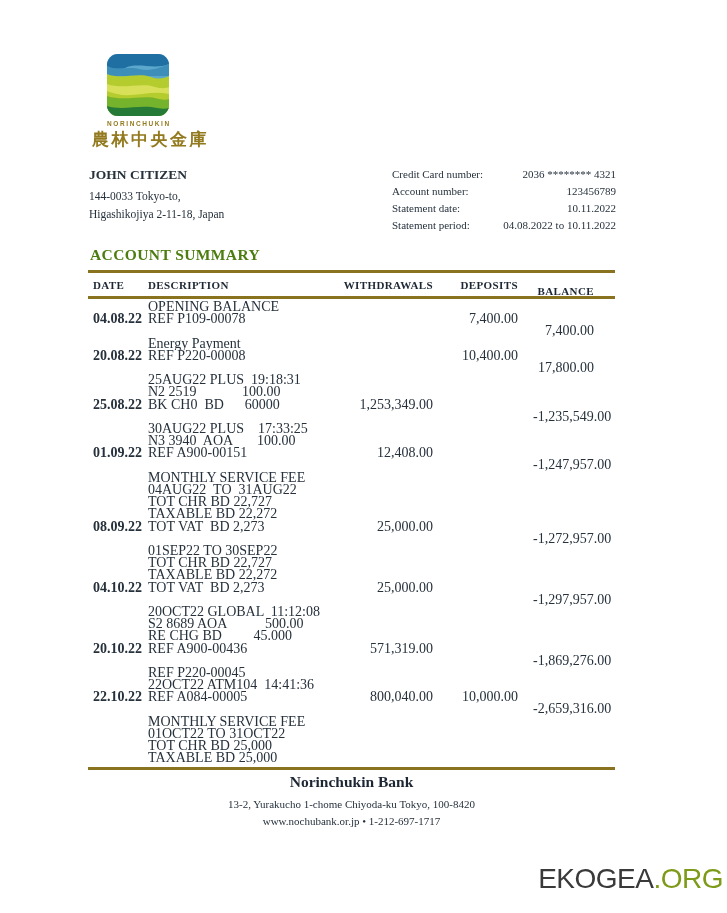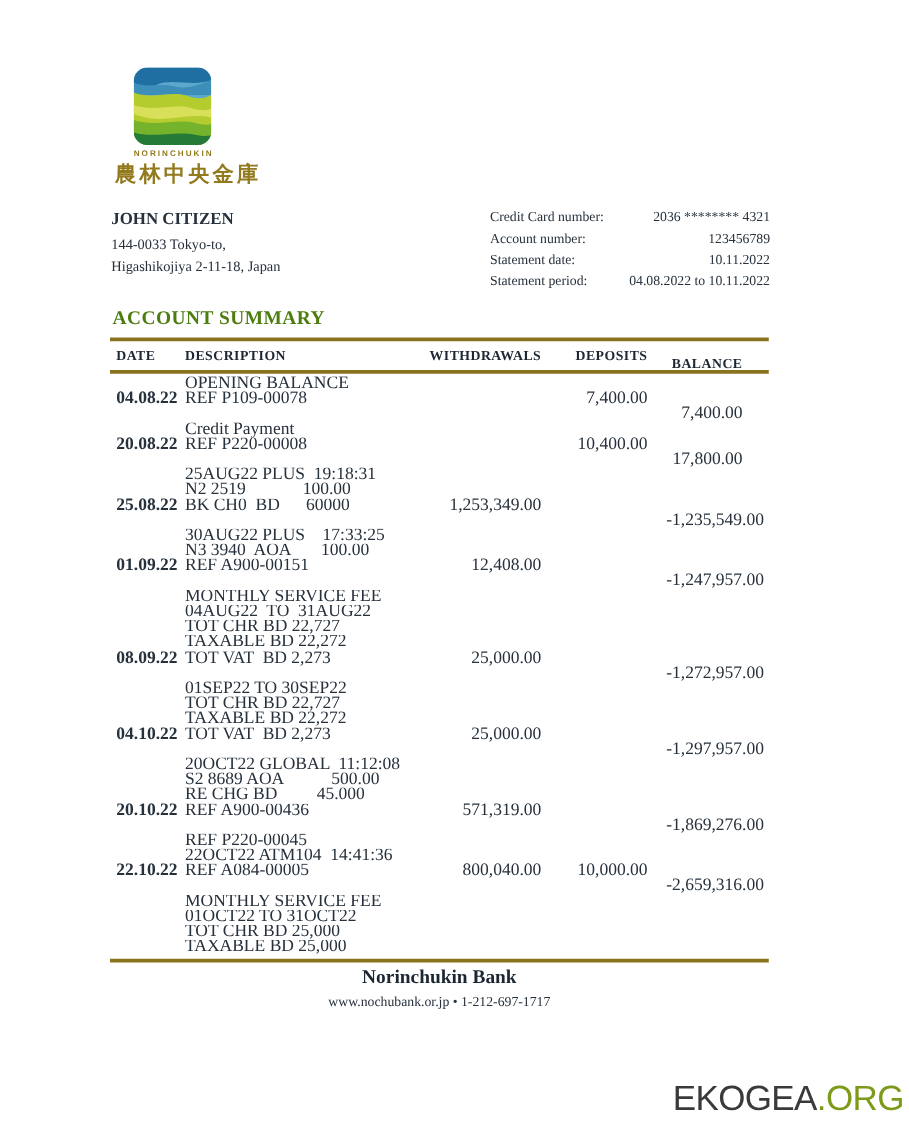--- a/index.html
+++ b/index.html
@@ -158,21 +158,21 @@
   <div class="trow">
     <div class="c-date">04.08.22</div>
     <div class="c-desc">REF P109-00078</div>
     <div class="c-num c-wd"></div>
     <div class="c-num c-dep">7,400.00</div>
     <div class="c-num c-bal">7,400.00</div>
   </div>
 
   <div class="trow">
     <div class="c-date"></div>
-    <div class="c-desc">Credit Payment</div>
+    <div class="c-desc">Energy Payment</div>
     <div class="c-num c-wd"></div>
     <div class="c-num c-dep"></div>
     <div class="c-num c-bal"></div>
   </div>
 
   <div class="trow">
     <div class="c-date">20.08.22</div>
     <div class="c-desc">REF P220-00008</div>
     <div class="c-num c-wd"></div>
     <div class="c-num c-dep">10,400.00</div>
@@ -387,20 +387,21 @@
     <div class="c-num c-bal"></div>
   </div>
 
 </div>
   <div class="tbody-pad"></div>
   <div class="gold-line"></div>
 </div>
 
 <div class="footer">
   <div class="footer-bank">Norinchukin Bank</div>
+  <div class="footer-addr">13-2, Yurakucho 1-chome Chiyoda-ku Tokyo, 100-8420</div>
   <div class="footer-contact">
     <span>www.nochubank.or.jp</span>
     <span>•</span>
     <span>1-212-697-1717</span>
   </div>
 </div>
 
 <div class="watermark">
   <span class="wm-dark">EKOGEA</span><span class="wm-green">.ORG</span>
 </div>

